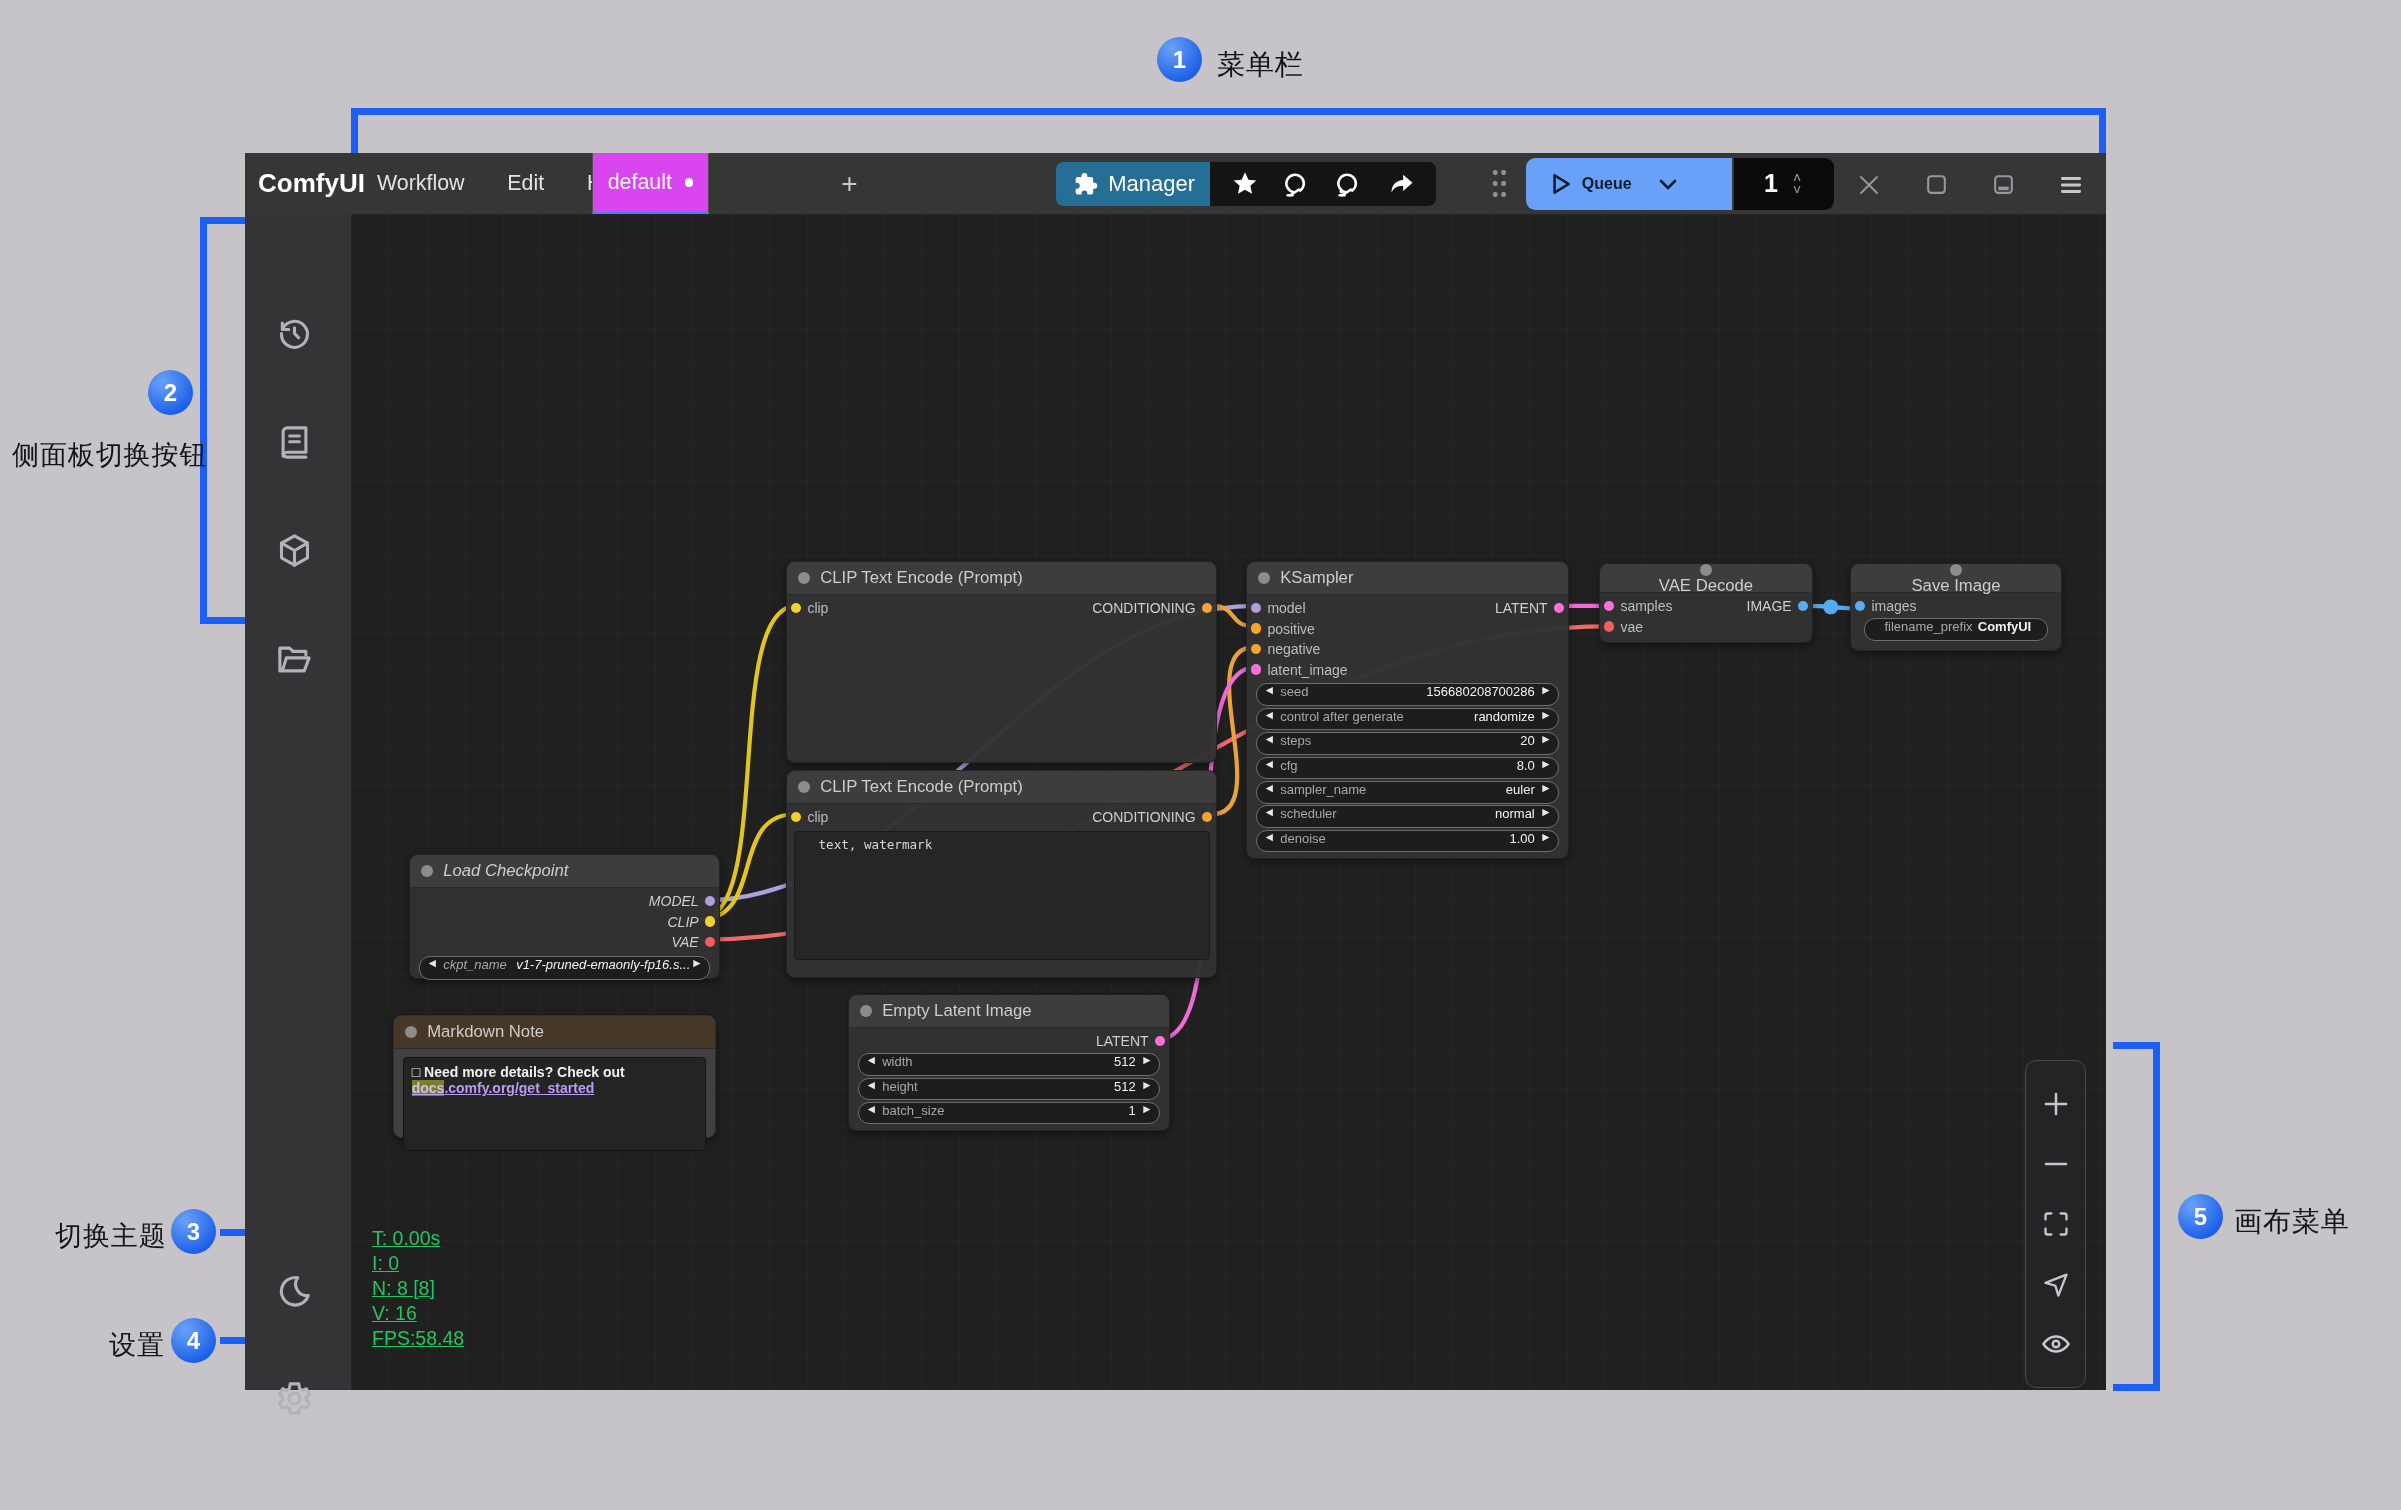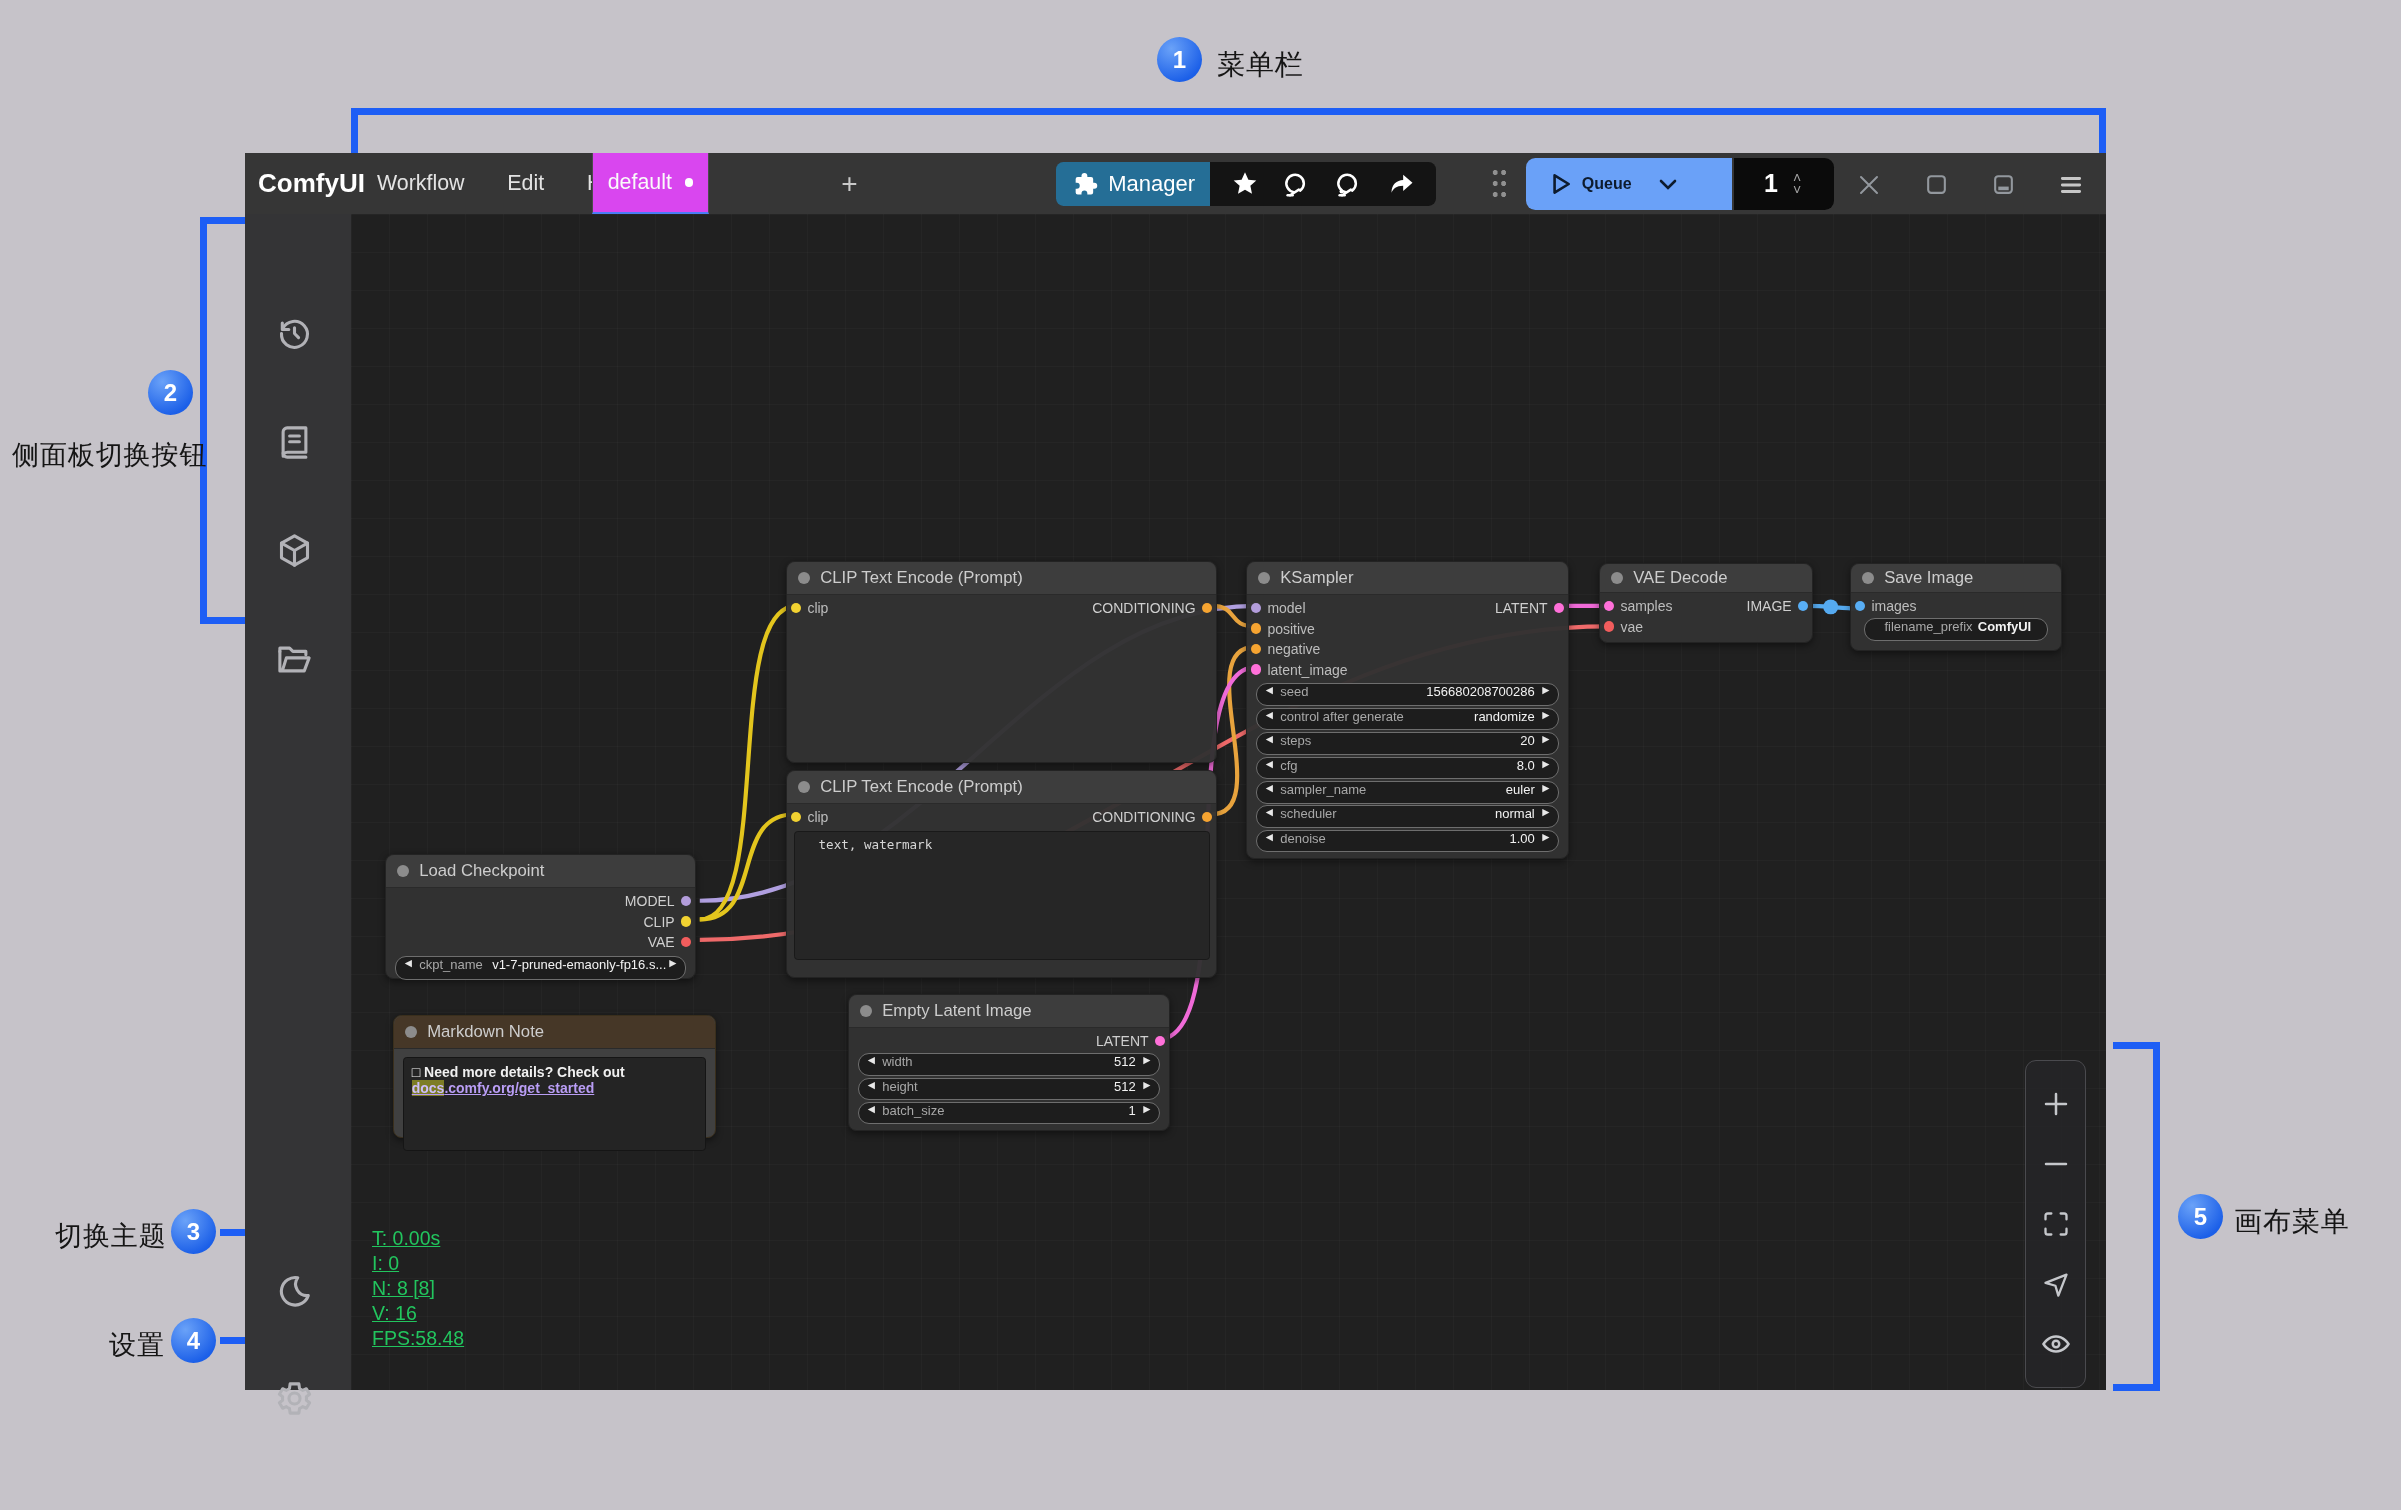--- a/index.html
+++ b/index.html
@@ -53,21 +53,21 @@
     position:absolute;left:106px;top:61px;right:0;bottom:0;background:#202020;
     background-image:linear-gradient(rgba(255,255,255,.025) 0.9px,transparent 0.9px),
       linear-gradient(90deg,rgba(255,255,255,.025) 0.9px,transparent 0.9px);
     background-size:38px 38px;
   }
   svg.wires{position:absolute;left:0;top:0;z-index:1;pointer-events:none;}
   
   .node{position:absolute;border-radius:8.4px;background:rgba(50,50,50,.97);border:0.9px solid #232323;
     box-shadow:0 2.8px 7.4px rgba(0,0,0,.45);z-index:2;}
   .node-header{height:32px;background:#3d3d3d;border-radius:8.4px 8.4px 0 0;display:flex;align-items:center;border-bottom:0.9px solid #2a2a2a;}
-  .node.small .node-header{height:28px;}
+  .node.small .node-header{height:28px;flex-direction:column;}
   .collapse-dot{width:12px;height:12px;border-radius:50%;background:#8c8c8c;margin:0 10.2px 0 11px;flex:none;}
   .node-title{color:#cdcdcd;font-size:16.7px;white-space:nowrap;}
   .prow{height:20.5px;display:flex;align-items:center;padding:0 3.7px;}
   .prow.between{justify-content:space-between;}
   .prow.out{justify-content:flex-end;}
   .pdot{width:10.2px;height:10.2px;border-radius:50%;flex:none;}
   .plabel{color:#bdbdbd;font-size:14px;margin:0 6.5px;white-space:nowrap;}
   .plabel.outl{color:#cfcfcf;}
   .widget{height:20.5px;margin:1.9px 9.3px;background:#1d1d1d;border:1.4px solid #6e6e6e;border-radius:11px;
     display:flex;align-items:flex-start;padding:0 8.4px;}
@@ -415,21 +415,21 @@
     <div class="prow" style="margin-top:2.8px;">
         <span class="pdot" style="background:#58aef5;"></span>
         <span class="plabel">images</span>
       </div>
     <div class="widget" style="margin:1.9px 13px;">
         <span class="wl" style="margin-left:11px;">filename_prefix</span>
         <span class="wv" style="font-weight:bold;">ComfyUI</span>
       </div>
   </div>
 
-  <div class="node" style="left:140px;top:701px;width:309px;height:123px;">
+  <div class="node" style="left:164px;top:701px;width:309px;height:123px;font-style:italic;">
     <div class="node-header">
       <span class="collapse-dot"></span>
       <span class="node-title">Load Checkpoint</span>
     </div>
     <div class="prow out" style="margin-top:2.8px;">
         <span class="plabel outl">MODEL</span>
         <span class="pdot" style="background:#b39ddb;"></span>
       </div>
     <div class="prow out">
         <span class="plabel outl">CLIP</span>

